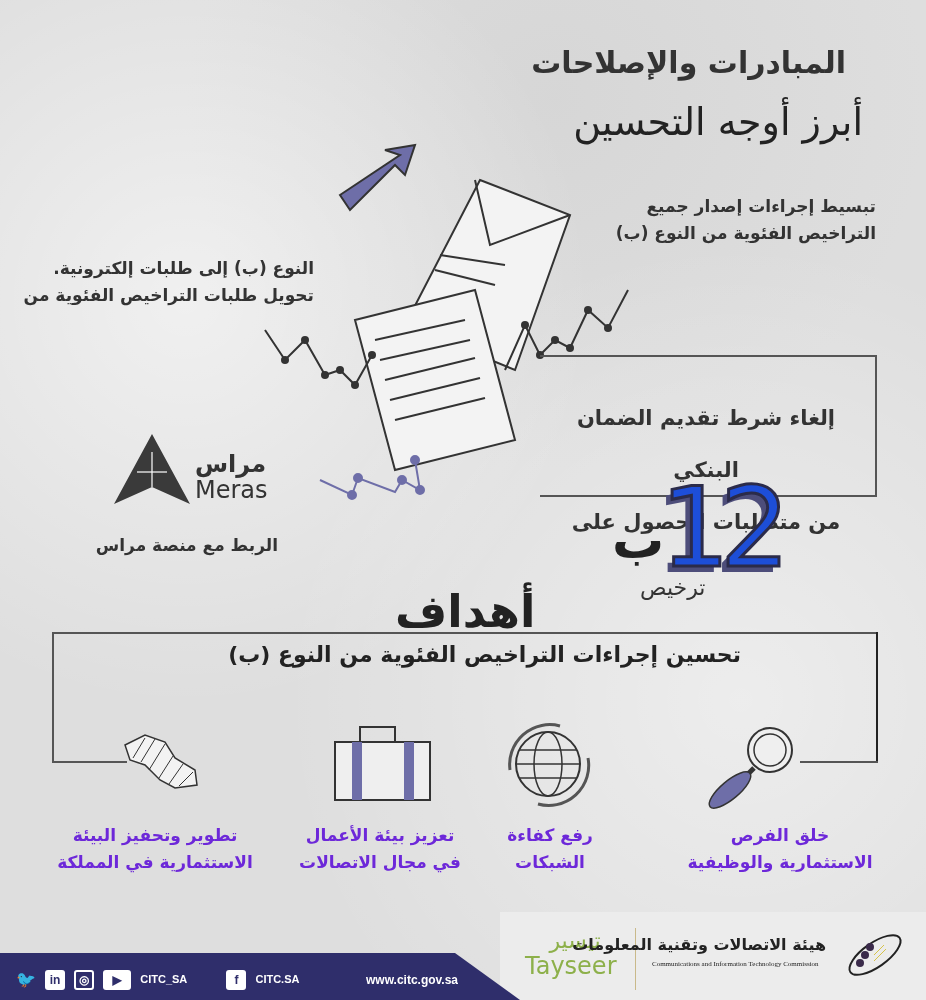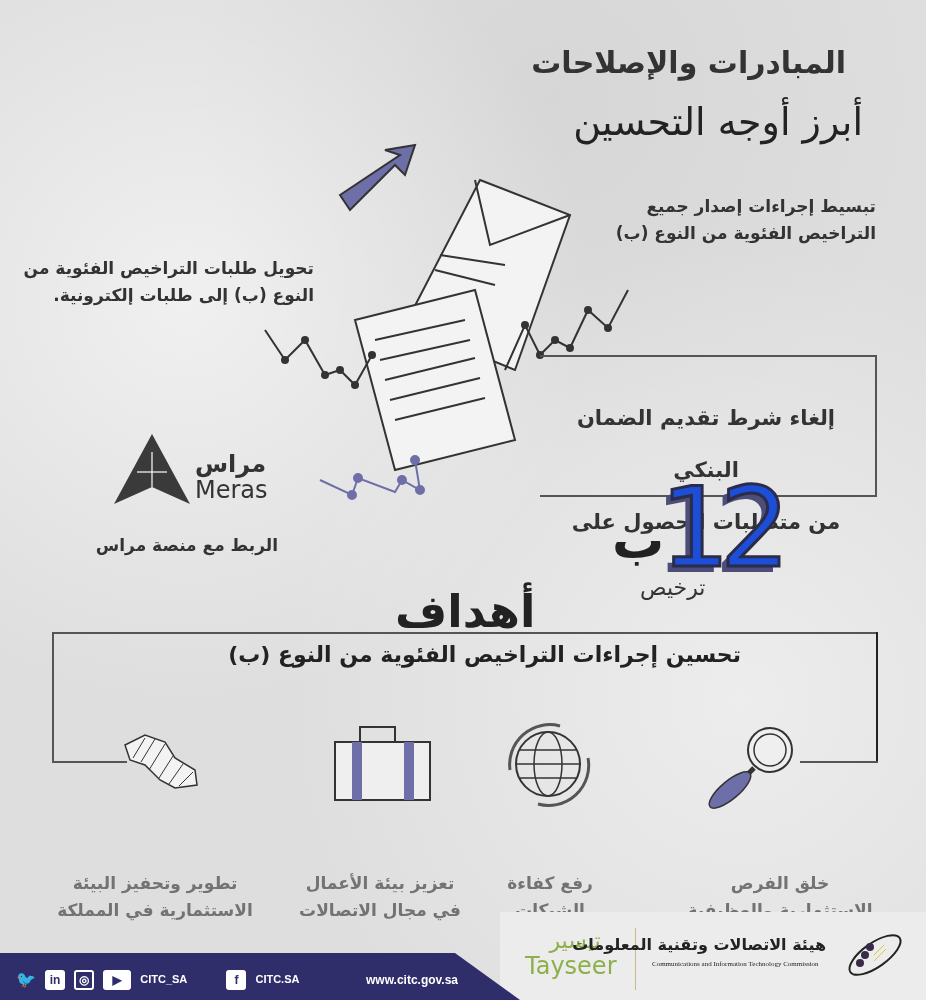--- a/index.html
+++ b/index.html
@@ -11,21 +11,21 @@
       radial-gradient(circle at 60% 10%, rgba(200,200,200,.35) 0, rgba(200,200,200,0) 35%);
     font-family:"DejaVu Sans", sans-serif; color:#2a2a2a;}
   .abs{position:absolute;}
   .rtl{direction:rtl;}
   .subtitle{right:80px;top:45px;font-size:30px;font-weight:bold;color:#333;}
   .title{right:63px;top:100px;font-size:38px;font-weight:normal;color:#222;margin-left:24px;}
   .note{font-size:17px;font-weight:bold;color:#333;line-height:27px;}
   .box{border:2px solid #555;}
   .num12{font-family:"DejaVu Sans", sans-serif;font-weight:normal;font-size:110px;color:#1d4ed8;
     -webkit-text-stroke:3px #2b2b4a;letter-spacing:-10px;text-shadow:-6px 6px 0 #4d4d7a;margin-top:19px;}
-  .goal-label{font-size:17px;font-weight:bold;color:#737373;text-align:center;line-height:27px;width:230px;direction:rtl;margin-top:48px;}
+  .goal-label{font-size:17px;font-weight:bold;color:#6d28d9;text-align:center;line-height:27px;width:230px;direction:rtl;}
   .bar{left:0;top:953px;width:520px;height:47px;background:#2f2e6b;
     clip-path:polygon(0 0,455px 0,520px 47px,0 47px);}
   .social{color:#fff;font-size:11px;font-weight:bold;font-family:"Liberation Sans", sans-serif;}
   .ico{display:inline-block;width:20px;height:20px;background:#fff;border-radius:3px;color:#2f2e6b;
     font-size:12px;font-weight:bold;text-align:center;line-height:20px;vertical-align:middle;margin-right:6px;}
   .brandbox{left:500px;top:912px;width:426px;height:88px;background:#ececec;}
 </style>
 </head>
 <body>
 
@@ -74,22 +74,22 @@
     <circle cx="108" cy="378" r="4"></circle>
       <circle cx="102" cy="395" r="4"></circle>
   </g>
 </svg>
 
 <div class="abs rtl note" style="right:50px;top:193px;">
   <div>تبسيط إجراءات إصدار جميع</div>
   <div>التراخيص الفئوية من النوع (ب)</div>
 </div>
 <div class="abs rtl note" style="right:612px;top:255px;">
+  <div>النوع (ب) إلى طلبات إلكترونية.</div>
   <div>تحويل طلبات التراخيص الفئوية من</div>
-  <div>النوع (ب) إلى طلبات إلكترونية.</div>
 </div>
 
 <div class="abs box" style="left:540px;top:355px;width:335px;height:140px;border-bottom:none;border-left:none;border-top-width:2px;"></div>
 <div class="abs" style="left:540px;top:495px;width:337px;height:2px;background:#555;"></div>
 <div class="abs rtl note" style="right:60px;top:392px;font-size:21px;line-height:52px;text-align:center;width:320px;">
   <div>إلغاء شرط تقديم الضمان البنكي</div>
   <div>من متطلبات الحصول على</div>
 </div>
 <div class="abs num12" style="left:660px;top:445px;">12</div>
 <div class="abs" style="left:612px;top:510px;font-size:52px;font-weight:bold;color:#222;">ب</div>

